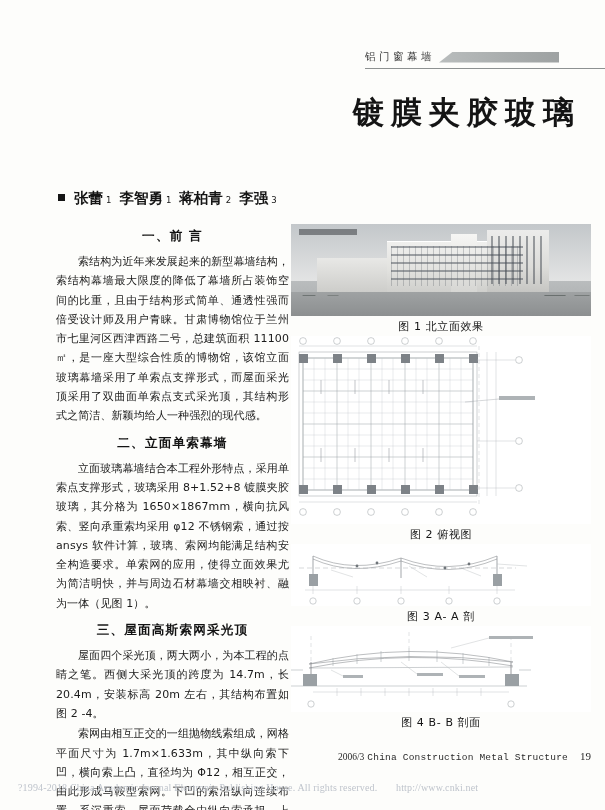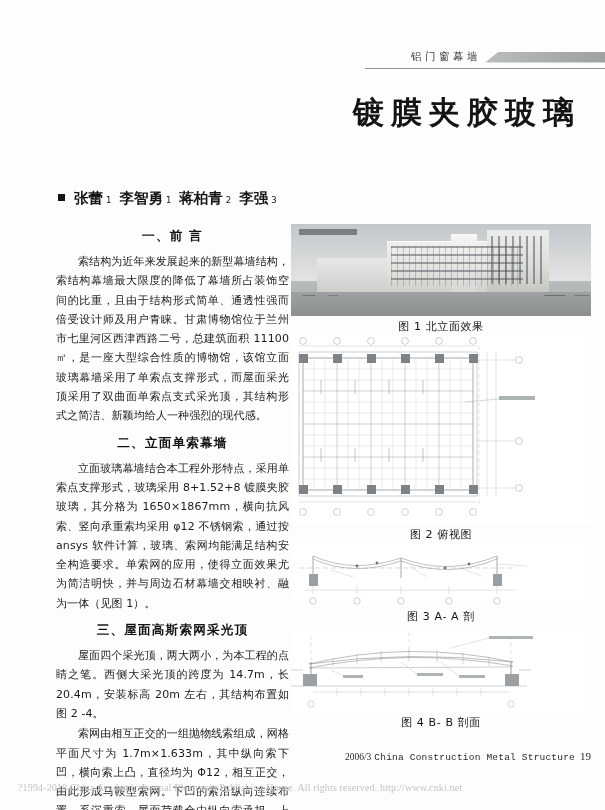--- a/index.html
+++ b/index.html
@@ -18,21 +18,20 @@
   }
   
   .runhead {
     position: absolute;
     top: 46px;
     right: 0;
     width: 240px;
     height: 22px;
     display: flex;
     align-items: center;
-    justify-content: flex-end;
   }
   .runhead-label {
     font-size: 10.5px;
     letter-spacing: 3.5px;
     color: #3a3a3a;
     padding-right: 4px;
     white-space: nowrap;
   }
   .runhead-bar {
     width: 120px;
@@ -199,34 +198,34 @@
     left: 291px;
     top: 750px;
     width: 300px;
     text-align: right;
     font-size: 9.5px;
     color: #2a2a2a;
     white-space: nowrap;
   }
   .jfooter .issue { font-family: "Liberation Serif", serif; }
   .jfooter .jname { font-family: Liberation Mono, monospace; letter-spacing: .2px; }
-  .jfooter .pageno { font-family: "Liberation Serif", serif; font-size: 11px; margin-left: 2px; }
+  .jfooter .pageno { font-family: "Liberation Serif", serif; font-size: 11px; margin-left: 9px; }
 
   
   .cnki {
     position: absolute;
     left: 18px;
     top: 782px;
     font-family: "Liberation Serif", serif;
     font-size: 10px;
     color: #bfc4cc;
     white-space: nowrap;
     letter-spacing: .15px;
   }
-  .cnki .url { }
+  .cnki .url { margin-left: 16px; }
 </style>
 </head>
 <body>
 
 <div class="page">
 
   <div class="runhead">
     <span class="runhead-label">铝门窗幕墙</span>
     <span class="runhead-bar"></span>
   </div>

